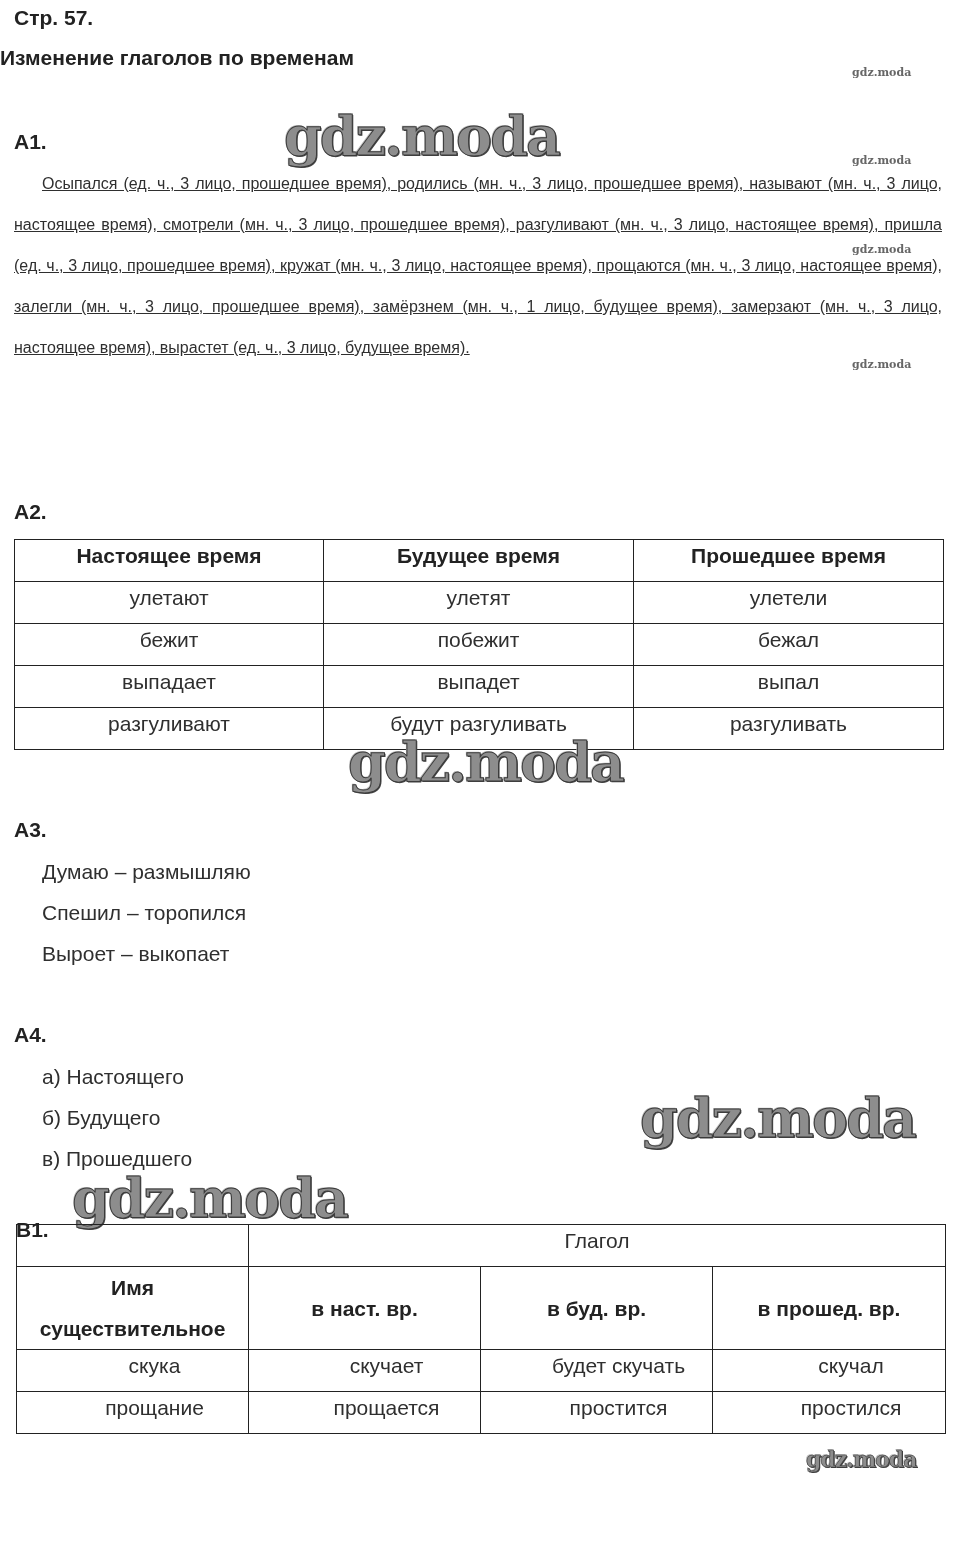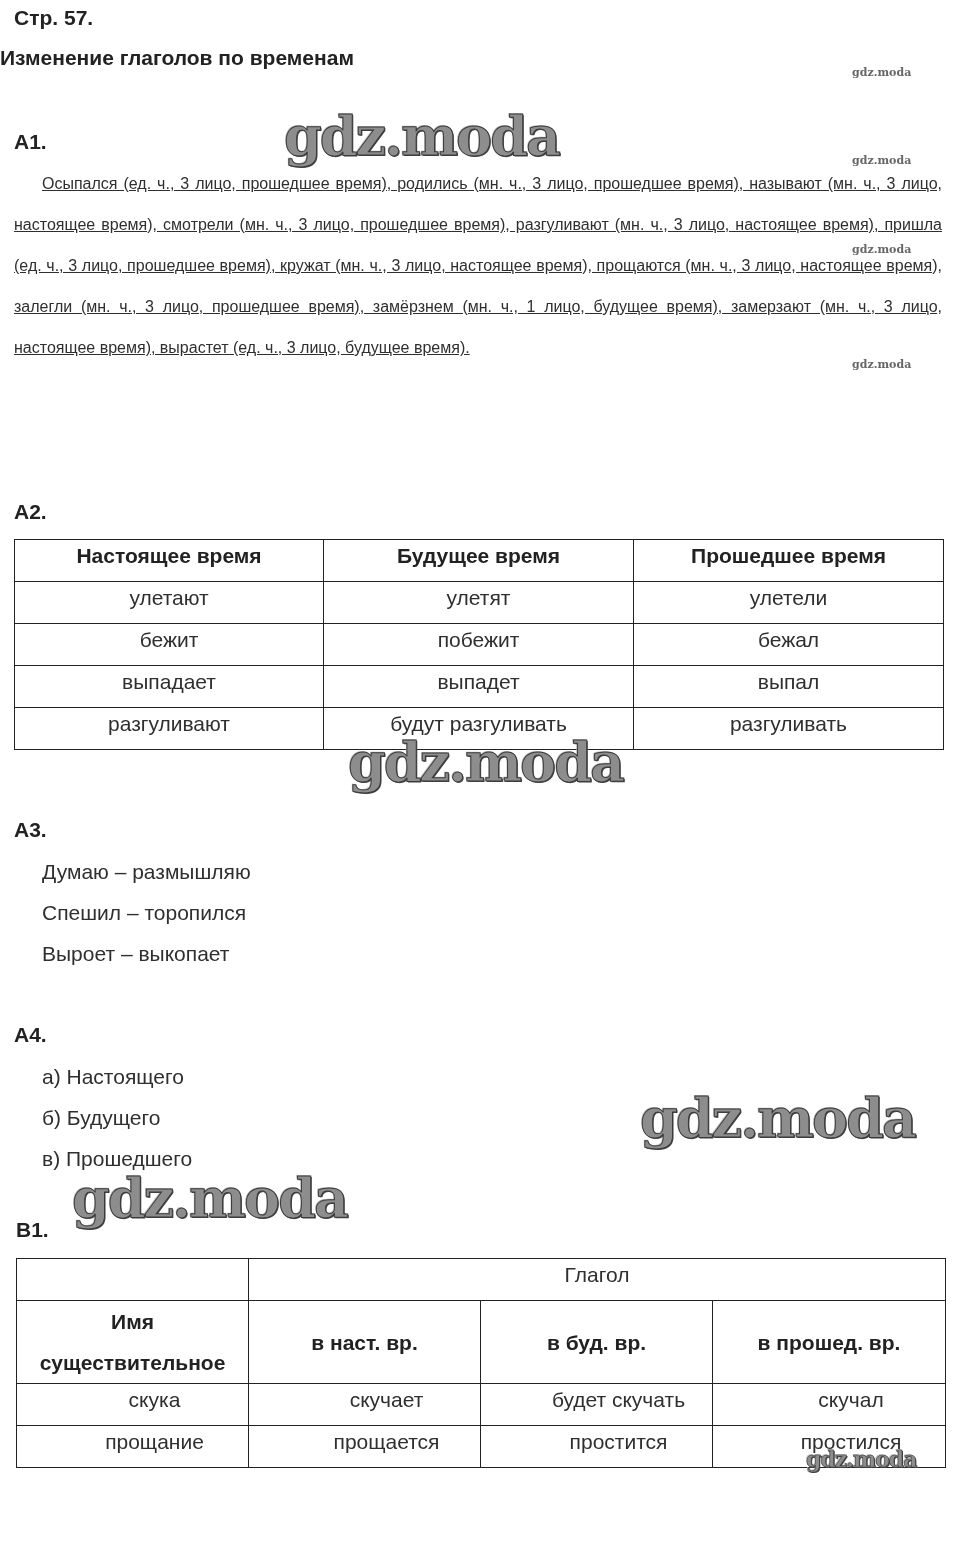--- a/index.html
+++ b/index.html
@@ -18,21 +18,21 @@
   }
   .lines { left: 42px; font-size: 21px; line-height: 41px; color: #2f2f2f; }
   table { border-collapse: collapse; position: absolute; table-layout: fixed; }
   td, th {
     border: 1.5px solid #222; text-align: center; font-size: 21px; color: #2f2f2f;
     padding: 0; vertical-align: top; font-weight: normal;
   }
   th { font-weight: bold; color: #222; }
   #a2 { left: 14px; top: 539px; width: 929px; }
   #a2 td, #a2 th { height: 41px; line-height: 32px; }
-  #b1 { left: 16px; top: 1258px; width: 929px; border-radius: 22px; }
+  #b1 { left: 16px; top: 1224px; width: 929px; border-radius: 22px; }
   #b1 .r1 td { height: 41px; line-height: 32px; }
   #b1 .r2 th { height: 82px; line-height: 41px; vertical-align: middle; }
   #b1 .rd td { height: 41px; line-height: 32px; padding-left: 44px; }
   .wm {
     font-family: "DejaVu Serif", "Liberation Serif", serif; font-weight: bold;
     color: #8d8d8d; letter-spacing: -2px;
     text-shadow: 1px 1px 0 #444, -1px -1px 0 #bbb;
     -webkit-text-stroke: 1px #3a3a3a;
   }
   .wm-big { font-size: 54px; }

